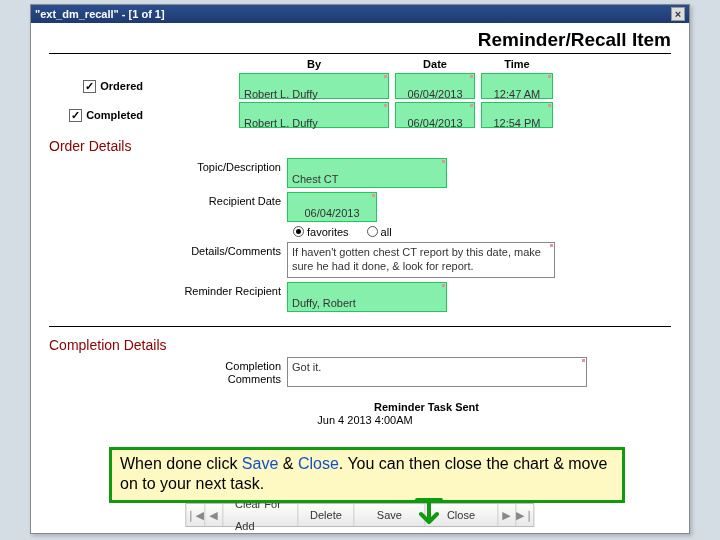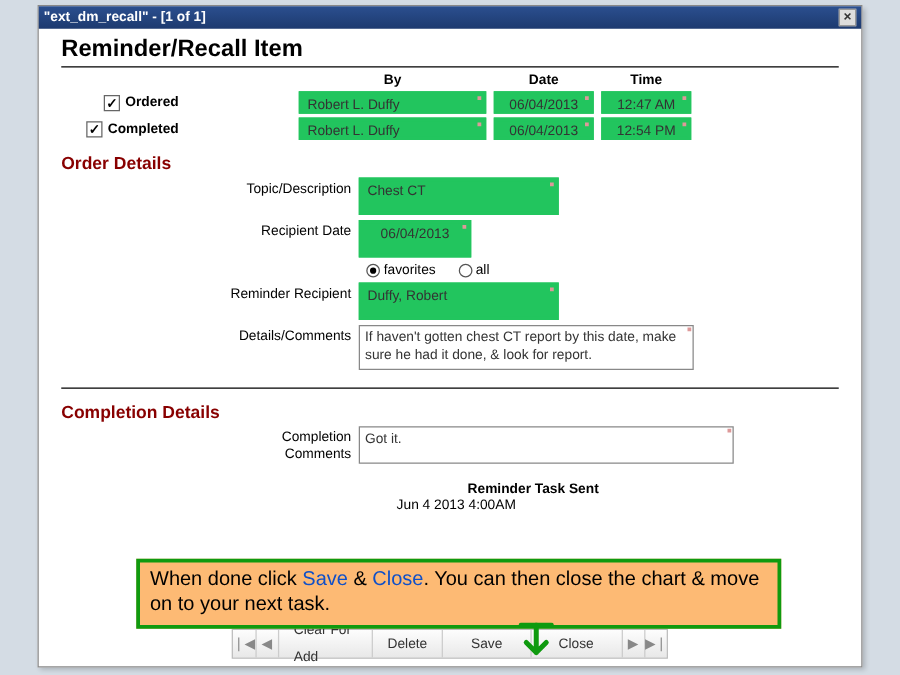--- a/index.html
+++ b/index.html
@@ -41,21 +41,21 @@
     text-align: center;
     line-height: 12px;
     font-size: 11px;
     cursor: pointer;
     border: 1px solid #999;
   }
   .content {
     padding: 2px 18px 0 18px;
   }
   .main-title {
-    text-align: left;
+    text-align: right;
     font-size: 19px;
     font-weight: bold;
     margin: 4px 0 2px 0;
     color: #000;
   }
   hr.sep {
     border: none;
     border-top: 1.5px solid #000;
     margin: 2px 0 4px 0;
   }
@@ -85,39 +85,39 @@
   }
   .status-row .chk-wrap span { font-weight: bold; font-size: 11px; }
   .status-row .field-chk { width: 13px; height: 13px; border:1px solid #666; background:#fff; display:inline-flex; align-items:center; justify-content:center; font-size:10px; }
   .status-row .by-field {
     width: 150px;
     margin-left: 90px;
   }
   .status-row .date-field { width: 80px; margin-left: 6px; text-align:center;}
   .status-row .time-field { width: 72px; margin-left: 6px; text-align:center;}
   .field-box {
-    border: 3px solid #22c55e;
-    background: #22c55e;
+    border: 1px solid #22c55e;
+    background: #86efac;
     height: 18px;
     line-height: 16px;
-    padding: 0 4px;
+    padding: 12px 4px;
     font-size: 11px;
     color: #333;
     position: relative;
   }
   .field-box::after {
     content: "";
     position: absolute;
     right: 1px; top: 1px;
     width: 3px; height: 3px;
     background: #d99;
   }
   .section-title {
     color: #880000;
-    font-weight: bold;
+    font-weight: normal;
     font-size: 14px;
     margin: 10px 0 4px 0;
   }
   .form-row {
     display: flex;
     align-items: flex-start;
     margin: 4px 0;
   }
   .form-row .label {
     width: 238px;
@@ -128,21 +128,21 @@
     padding-top: 3px;
   }
   .form-row .val .field-box { height: 30px; }
   .radio-row {
     margin-left: 244px;
     display: flex;
     gap: 18px;
     align-items: center;
     margin-top: 4px;
   }
-  .radio-item { display: flex; align-items: flex-end; gap: 3px; font-size: 11px; }
+  .radio-item { display: flex; align-items: flex-start; gap: 3px; font-size: 11px; }
   .radio-circ {
     width: 11px; height: 11px; border: 1px solid #555; border-radius: 50%;
     display: inline-flex; align-items: center; justify-content: center; background:#fff;
   }
   .radio-circ.sel::after { content:""; width:5px; height:5px; background:#000; border-radius:50%; }
   .textarea-box {
     border: 1px solid #888;
     background: #fff;
     width: 268px;
     height: 36px;
@@ -175,21 +175,21 @@
     margin-left: 10px;
     width: 180px;
     text-align: center;
     padding: 1px 0;
   }
   .instruction-box {
     position: absolute;
     left: 78px;
     top: 442px;
     width: 516px;
-    background: #fdba74;
+    background: #fef9c3;
     border: 3px solid #0f9a0f;
     padding: 4px 8px 6px 8px;
     font-family: "Comic Sans MS", cursive, sans-serif;
     font-size: 16px;
     line-height: 20px;
     color: #000;
     z-index: 10;
   }
   .instruction-box .blue { color: #1050c8; }
   .toolbar {
@@ -284,30 +284,30 @@
         <span class="radio-circ sel"></span>
         <span>favorites</span>
       </div>
       <div class="radio-item">
         <span class="radio-circ"></span>
         <span>all</span>
       </div>
     </div>
 
     <div class="form-row">
+      <div class="label">Details/Comments</div>
+      <div class="val">
+          <div class="textarea-box">If haven't gotten chest CT report by this date, make sure he had it done, &amp; look for report.</div>
+        </div>
+    </div>
+
+    <div class="form-row">
       <div class="label">Reminder Recipient</div>
       <div class="val">
           <div class="field-box" style="width:160px">Duffy, Robert</div>
-        </div>
-    </div>
-
-    <div class="form-row">
-      <div class="label">Details/Comments</div>
-      <div class="val">
-          <div class="textarea-box">If haven't gotten chest CT report by this date, make sure he had it done, &amp; look for report.</div>
         </div>
     </div>
 
     <hr class="sep" style="margin-top:14px">
 
     <div class="section-title">Completion Details</div>
 
     <div class="form-row">
       <div class="label" style="line-height:13px">
         <span>Completion<br>Comments</span>

